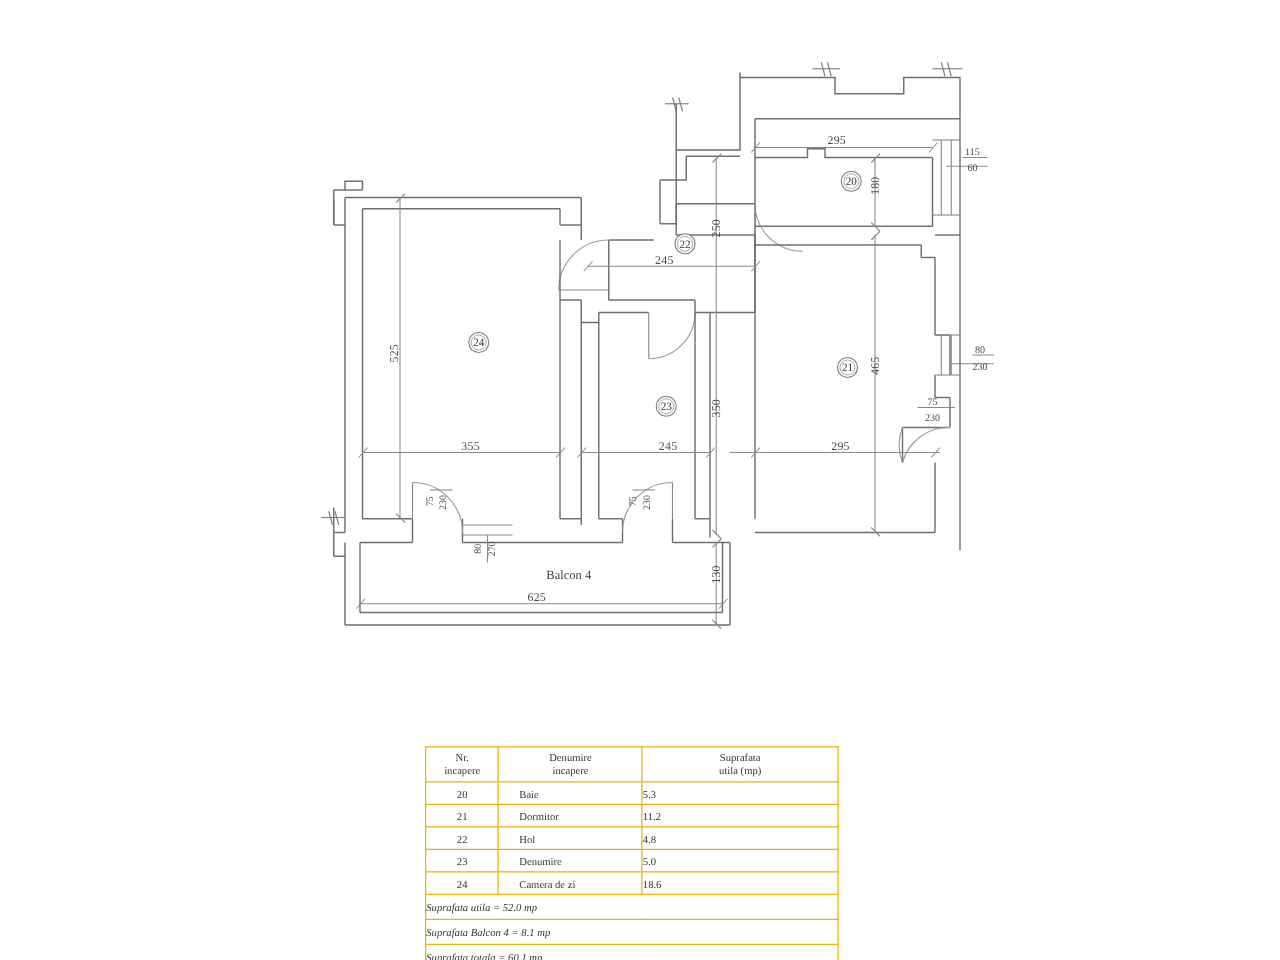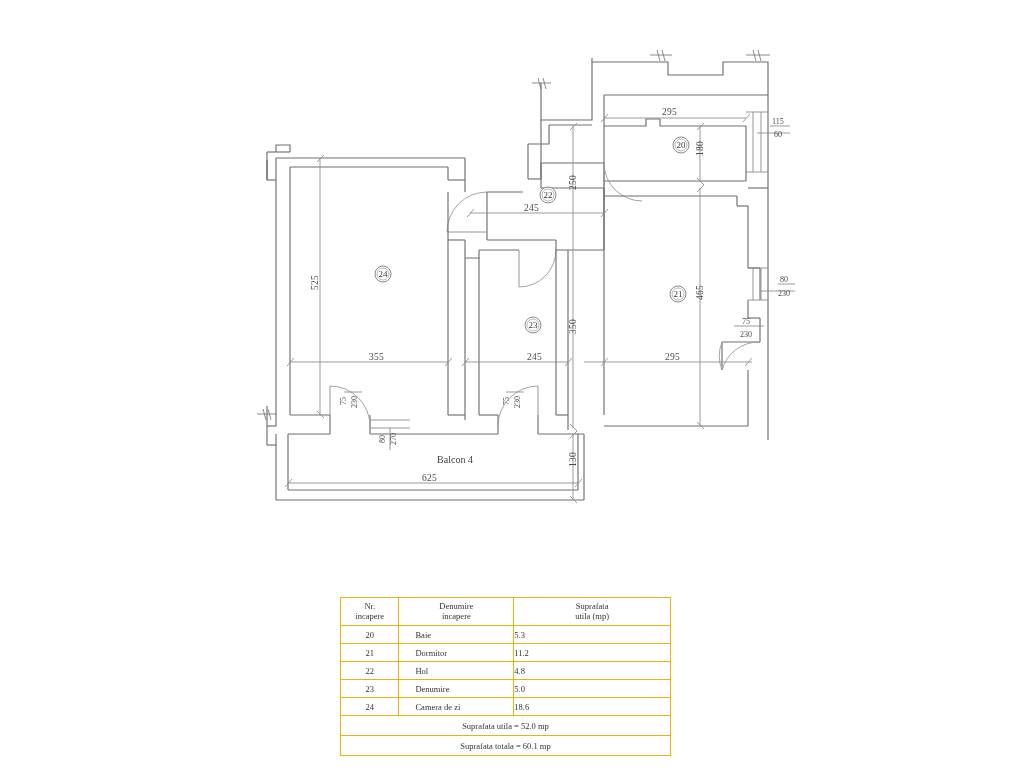--- a/index.html
+++ b/index.html
@@ -104,24 +104,25 @@
     padding-left: 16px;
     height: 17px;
     vertical-align: middle;
   }
   #area-table td.c-area {
     text-align: left;
     height: 17px;
     vertical-align: middle;
   }
   #area-table td.summary {
-    text-align: center;
+    text-align: left;
     height: 19px;
     vertical-align: middle;
     font-size: 8.5px;
+    font-style: italic;
   }
   .hdr-line { display: block; }
 
   
   #watermark {
     position: absolute;
     left: 812px;
     top: 718px;
     width: 200px;
     height: 44px;
@@ -516,19 +517,22 @@
       </tr>
       <tr>
         <td class="c-nr">24</td>
         <td class="c-name">Camera de zi</td>
         <td class="c-area">18.6</td>
       </tr>
       <tr>
         <td class="summary" colspan="3">Suprafata utila = 52.0 mp</td>
       </tr>
       <tr>
+        <td class="summary" colspan="3">Suprafata Balcon 4 = 8.1 mp</td>
+      </tr>
+      <tr>
         <td class="summary" colspan="3">Suprafata totala = 60.1 mp</td>
       </tr>
     </tbody>
   </table>
 
 
 </div>
 
 </body></html>

